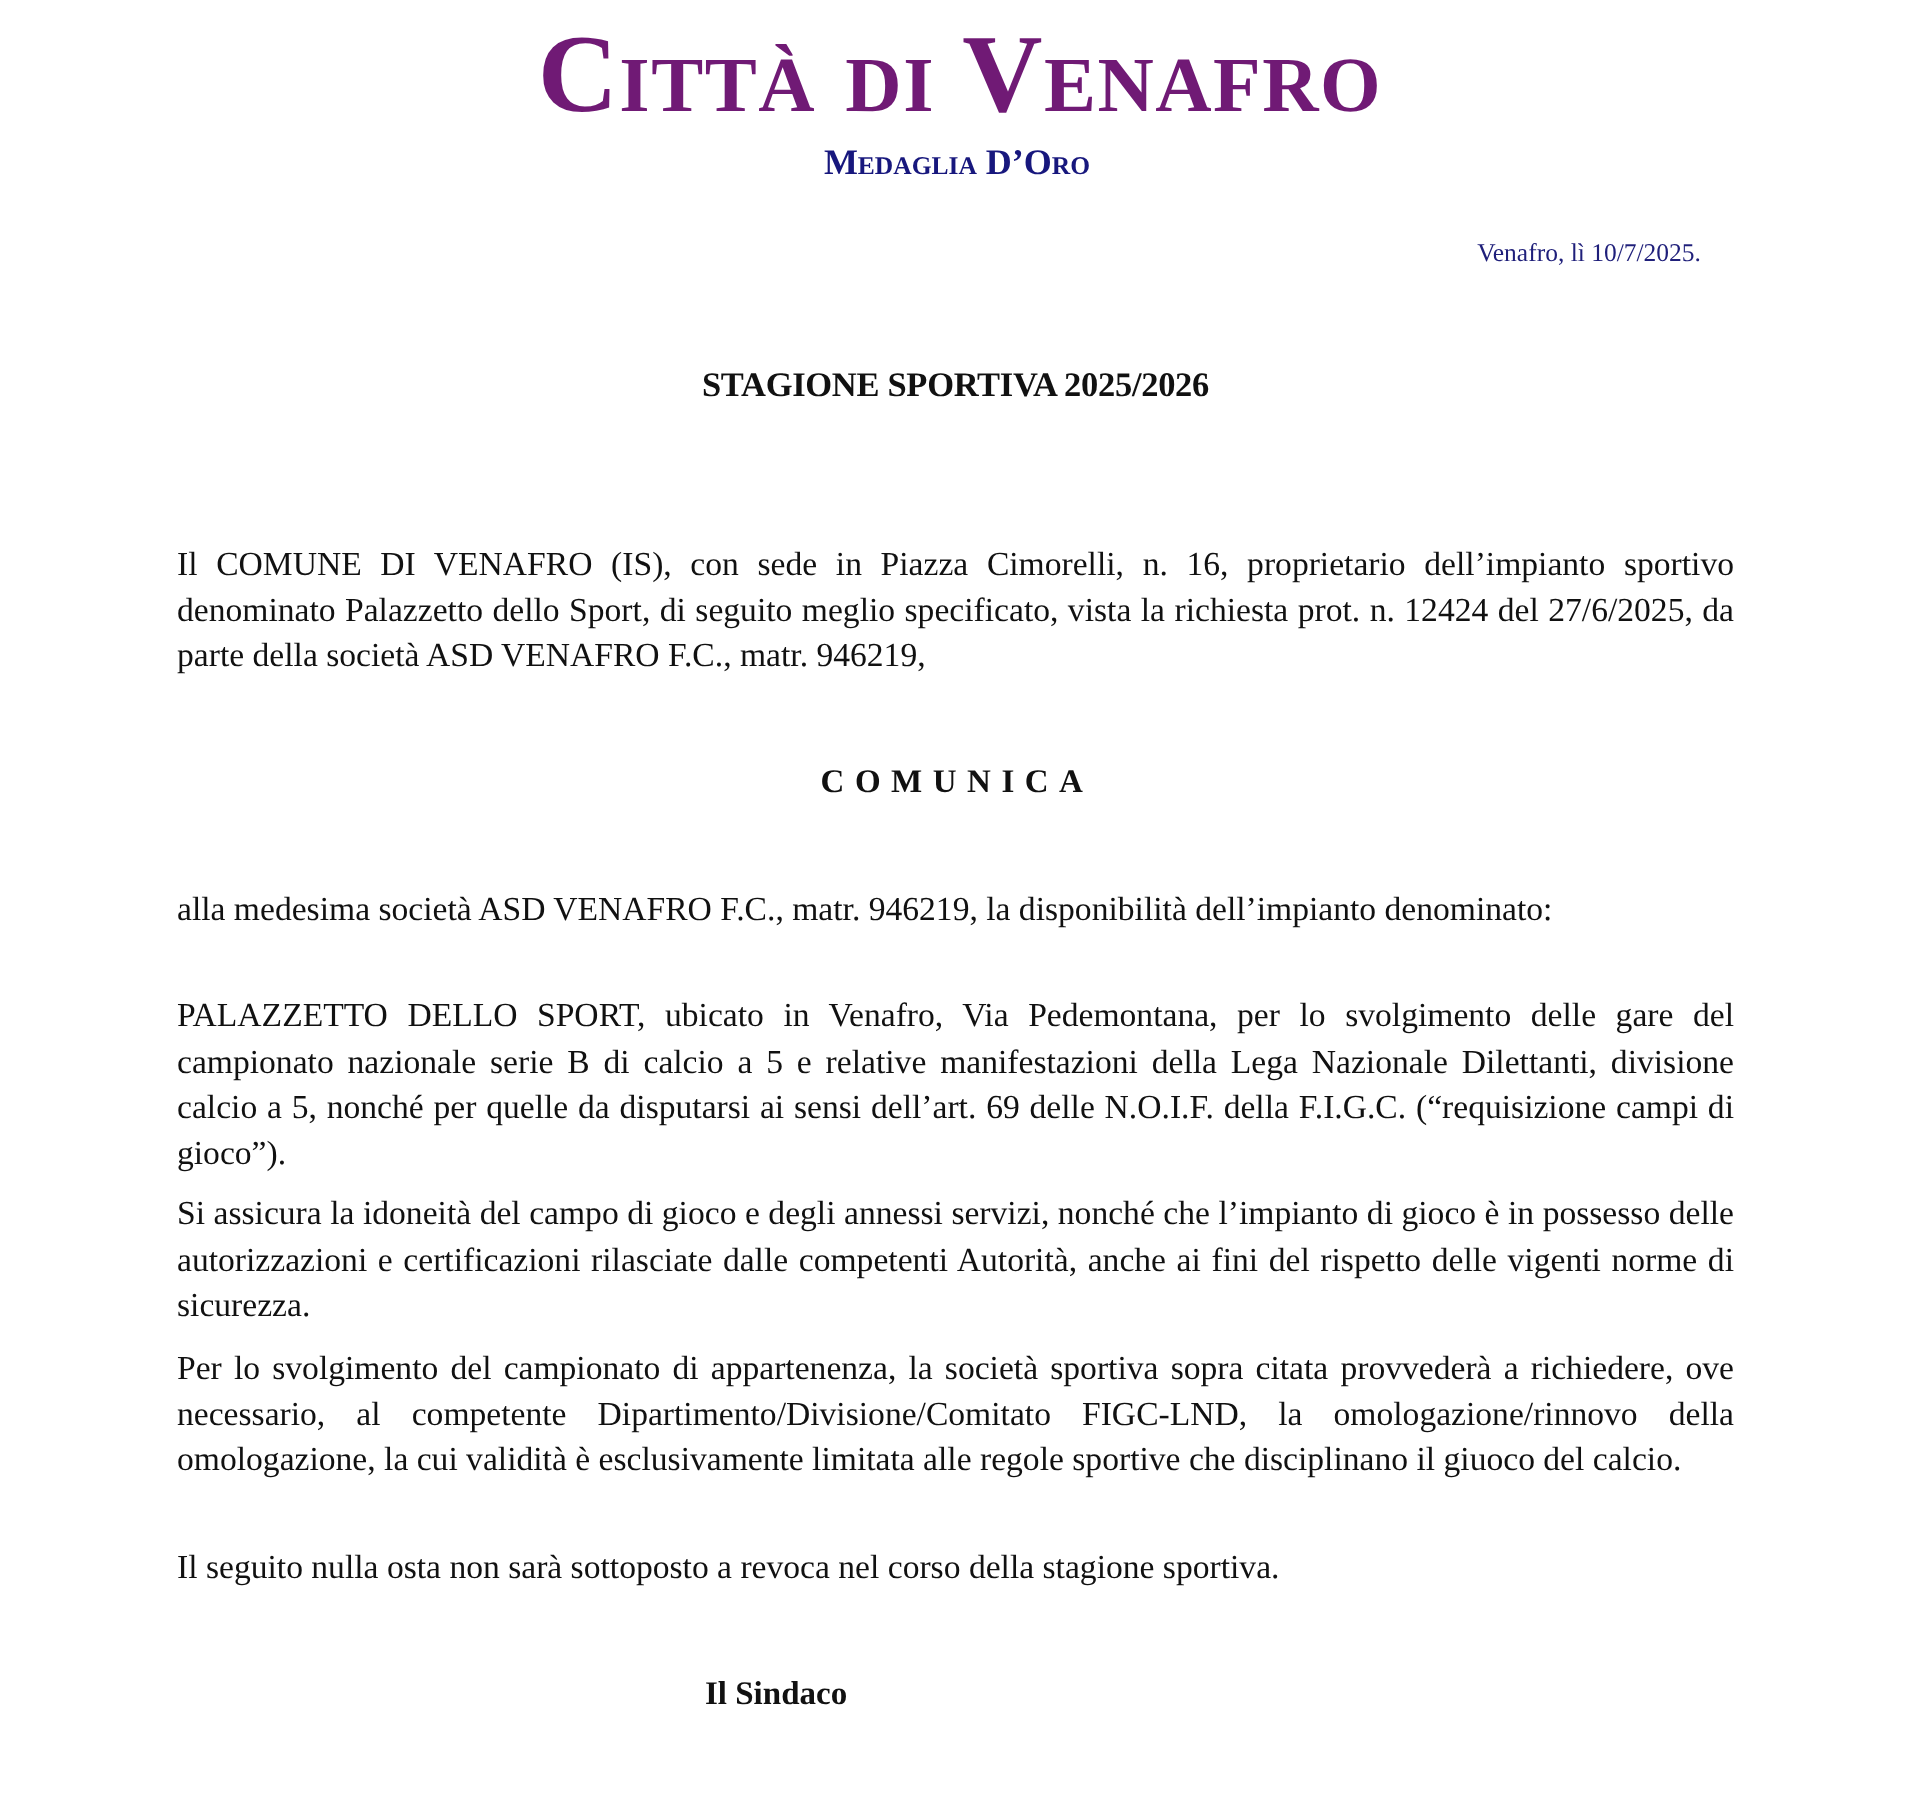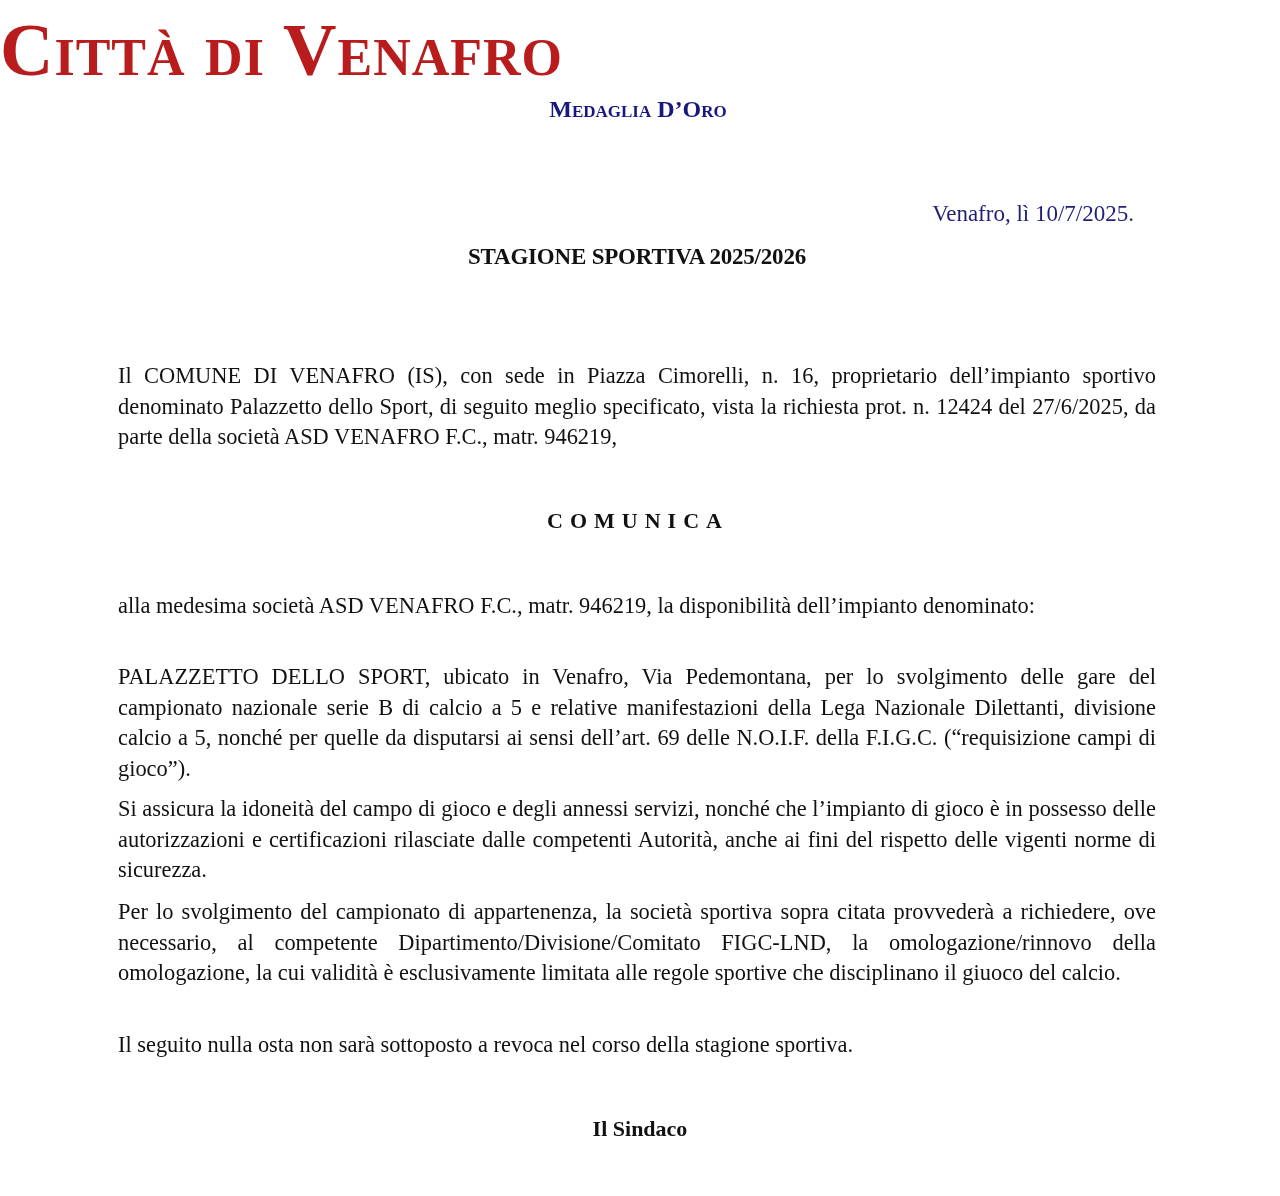--- a/index.html
+++ b/index.html
@@ -3,52 +3,52 @@
 <meta charset="utf-8">
 <style>
   html, body { margin: 0; padding: 0; background: #ffffff; }
   body {
     width: 1280px; height: 1196px; position: relative; overflow: hidden;
     font-family: "Liberation Serif", "DejaVu Serif", serif;
     color: #111111;
   }
   .header-title {
     position: absolute; left: 0; width: 1280px; top: 8px;
-    color: #b91c1c; font-weight: bold;
+    text-align: center; color: #701a75; font-weight: bold;
     font-size: 74px; line-height: 84px; font-variant: small-caps;
     letter-spacing: 1px;
   }
   .header-subtitle {
     position: absolute; left: 0; width: 1276px; top: 94px;
     text-align: center; color: #17177d; font-weight: bold;
     font-size: 24px; line-height: 30px; font-variant: small-caps;
   }
   .date-line {
     position: absolute; right: 146px; top: 154px;
-    color: #1f1f7a; font-size: 23px; line-height: 30px; margin-top: 45px;
+    color: #1f1f7a; font-size: 17px; line-height: 30px;
   }
   .doc-title {
     position: absolute; left: 0; width: 1274px; top: 242px;
     text-align: center; font-weight: bold; font-size: 23px; line-height: 30px;
     letter-spacing: -0.2px;
   }
   .para {
     position: absolute; left: 118px; width: 1038px;
     font-size: 22.4px; line-height: 30.5px; text-align: justify;
     text-align-last: left;
   }
   .comunica {
     position: absolute; left: 0; width: 1276px; top: 506px;
     text-align: center; font-weight: bold; font-size: 22px; line-height: 30px;
     letter-spacing: 7px;
   }
   .strong { font-weight: normal; }
   .signature {
     position: absolute; left: 640px; width: 340px; top: 1113px;
-    text-align: center; font-weight: bold; font-size: 22px; line-height: 31px;
+    text-align: left; font-weight: bold; font-size: 22px; line-height: 31px;
     transform: translateX(-170px);
   }
 </style>
 </head>
 <body>
 
 <div class="header-title">Città di Venafro</div>
 <div class="header-subtitle">Medaglia D’Oro</div>
 
 <div class="date-line">Venafro, lì 10/7/2025.</div>

